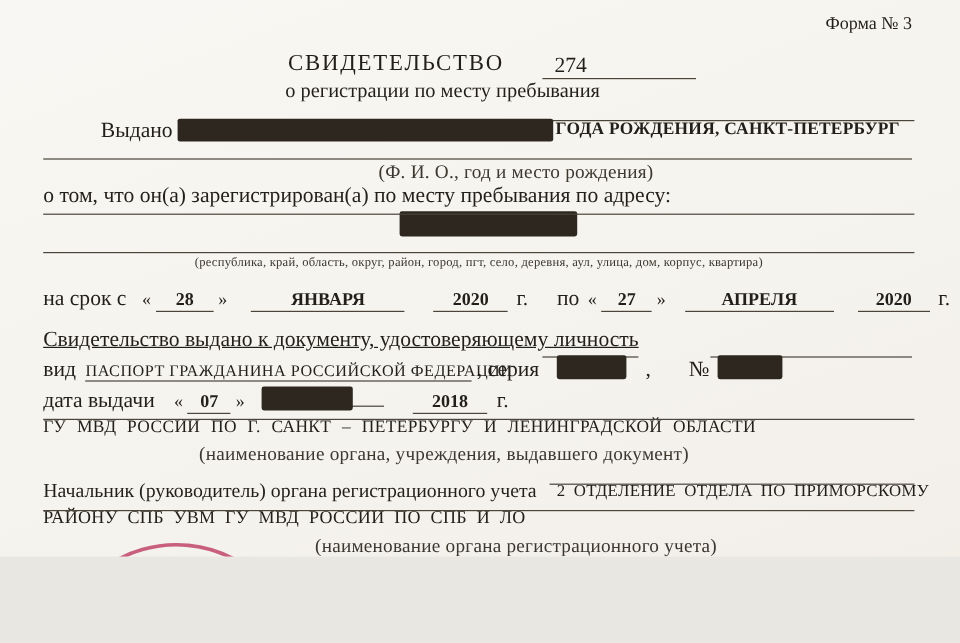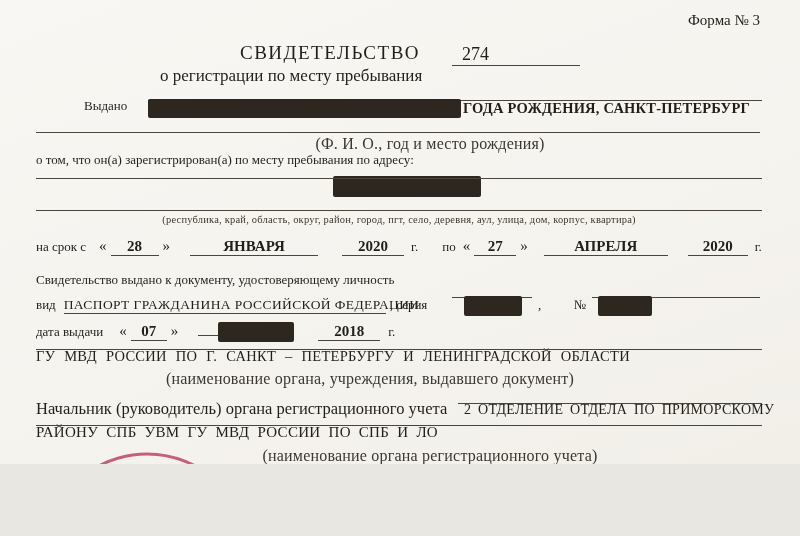--- a/index.html
+++ b/index.html
@@ -10,37 +10,37 @@
     margin:0 auto;
     background:linear-gradient(160deg,#f8f7f3 0%,#f5f3ee 60%,#f2efe9 100%);
     overflow:hidden;
     font-family:"Liberation Serif","DejaVu Serif",serif;
     color:#221e19;
   }
   .abs{position:absolute;}
   .rule{position:absolute;border-bottom:1.2px solid #4a443b;height:0;}
   .redact{position:absolute;background:#2e2720;border-radius:2px;}
   .caption{font-size:16px;color:#3c372f;text-align:center;letter-spacing:.2px;white-space:nowrap;}
-  .t17{font-size:13px;white-space:nowrap;text-align:center;}
+  .t17{font-size:18px;white-space:nowrap;text-align:center;}
   .blank{display:inline-block;border-bottom:1.2px solid #4a443b;text-align:center;
          font-weight:bold;font-size:15px;white-space:nowrap;vertical-align:baseline;}
   .capsval{font-size:13.5px;letter-spacing:.4px;white-space:nowrap;}
   .row{position:absolute;display:flex;align-items:baseline;white-space:nowrap;}
   .q{font-size:15px;}
 </style>
 </head>
 <body>
 
 <div class="page">
 
   <div class="abs" style="right:40px;top:12px;font-size:15px;">Форма № 3</div>
 
   <div class="abs" style="left:180px;top:42px;width:300px;text-align:center;font-size:19px;letter-spacing:1.5px;">СВИДЕТЕЛЬСТВО</div>
   <div class="abs" style="left:452px;top:44px;width:118px;border-bottom:1.2px solid #4a443b;font-size:18px;padding-left:10px;">274</div>
-  <div class="abs" style="left:160px;top:66px;width:340px;text-align:left;font-size:17px;">о регистрации по месту пребывания</div>
+  <div class="abs" style="left:160px;top:66px;width:340px;text-align:right;font-size:17px;">о регистрации по месту пребывания</div>
 
   <div class="abs t17" style="left:84px;top:98px;">Выдано</div>
   <div class="rule" style="left:148px;top:100px;width:614px;"></div>
   <div class="redact" style="left:148px;top:99px;width:313px;height:19px;"></div>
   <div class="abs" style="left:463px;top:100px;font-size:14.5px;font-weight:bold;letter-spacing:.2px;white-space:nowrap;">ГОДА РОЖДЕНИЯ, САНКТ-ПЕТЕРБУРГ</div>
 
   <div class="rule" style="left:36px;top:132px;width:724px;"></div>
   <div class="abs caption" style="left:290px;top:135px;width:280px;">(Ф. И. О., год и место рождения)</div>
 
   <div class="abs t17" style="left:36px;top:152px;">о том, что он(а) зарегистрирован(а) по месту пребывания по адресу:</div>
@@ -61,21 +61,21 @@
     <span class="t17" style="margin-left:7px;">г.</span>
     <span class="t17" style="margin-left:24px;">по</span>
     <span class="q" style="margin-left:7px;">«</span>
     <span class="blank" style="width:42px;margin-left:4px;">27</span>
     <span class="q" style="margin-left:4px;">»</span>
     <span class="blank" style="width:124px;margin-left:16px;">АПРЕЛЯ</span>
     <span class="blank" style="width:60px;margin-left:20px;">2020</span>
     <span class="t17" style="margin-left:7px;">г.</span>
   </div>
 
-  <div class="abs t17" style="left:36px;top:272px;">Свидетельство выдано к документу, удостоверяющему личность</div>
+  <div class="abs t17" style="left:36px;top:272px;text-decoration:underline;">Свидетельство выдано к документу, удостоверяющему личность</div>
 
   <div class="row" style="left:36px;top:297px;">
     <span class="t17">вид</span>
     <span class="capsval" style="display:inline-block;width:322px;margin-left:8px;text-align:center;border-bottom:1.2px solid #4a443b;">ПАСПОРТ ГРАЖДАНИНА РОССИЙСКОЙ ФЕДЕРАЦИИ</span>
     <span class="t17" style="margin-left:4px;">, серия</span>
   </div>
   <div class="rule" style="left:452px;top:297px;width:80px;"></div>
   <div class="redact" style="left:464px;top:296px;width:58px;height:20px;"></div>
   <div class="abs t17" style="left:538px;top:297px;">,</div>
   <div class="abs t17" style="left:574px;top:297px;">№</div>

